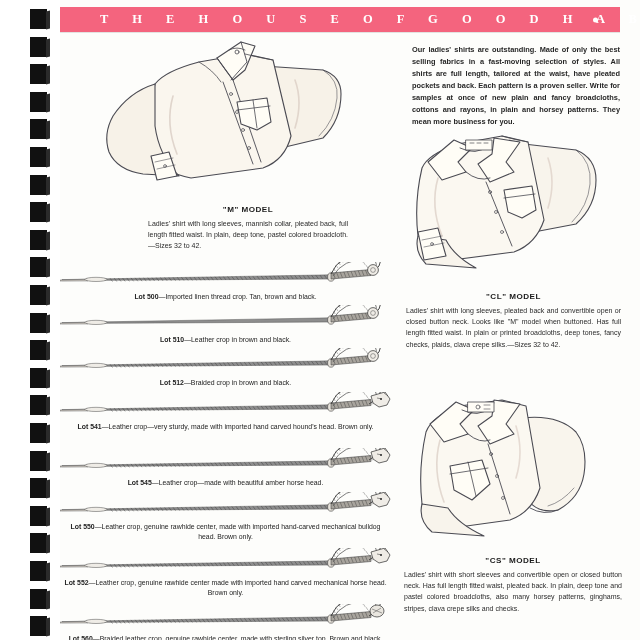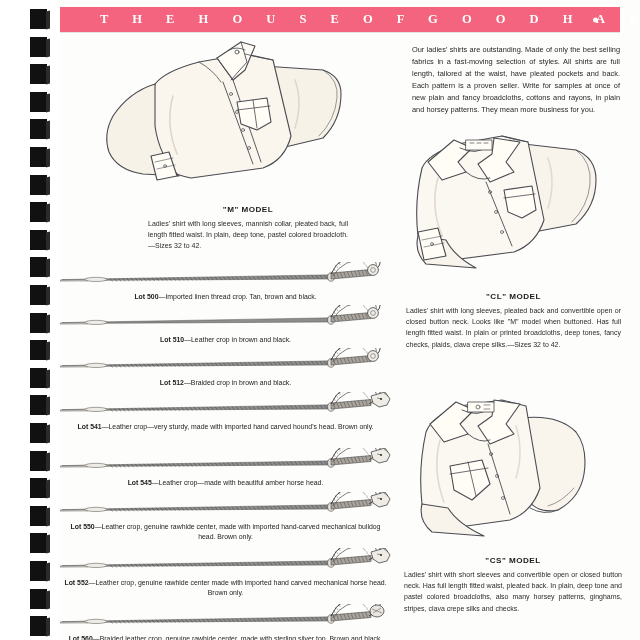--- a/index.html
+++ b/index.html
@@ -52,21 +52,21 @@
   .model-title{
     font-size:8.1px;font-weight:700;color:#1b1b1b;text-align:center;
     letter-spacing:.5px;margin-bottom:4px;
   }
   .caption-text{
     font-size:7.0px;line-height:1.60;color:#2a2a2a;text-align:justify;
     font-family:"Liberation Sans", sans-serif;
   }
 
   
-  .intro{position:absolute;left:412px;top:44px;width:208px;z-index:10;}
+  .intro{position:absolute;left:412px;top:44px;width:208px;z-index:10;font-weight:bold;}
 
   
   .illus{position:absolute;z-index:5;}
   .illus svg{display:block;width:100%;height:100%;}
 
   #illus-m{left:95px;top:36px;width:290px;height:170px;}
   #cap-m{position:absolute;left:148px;top:205px;width:200px;z-index:10;}
 
   #illus-cl{left:398px;top:128px;width:236px;height:162px;}
   #cap-cl{position:absolute;left:406px;top:292px;width:215px;z-index:10;}

